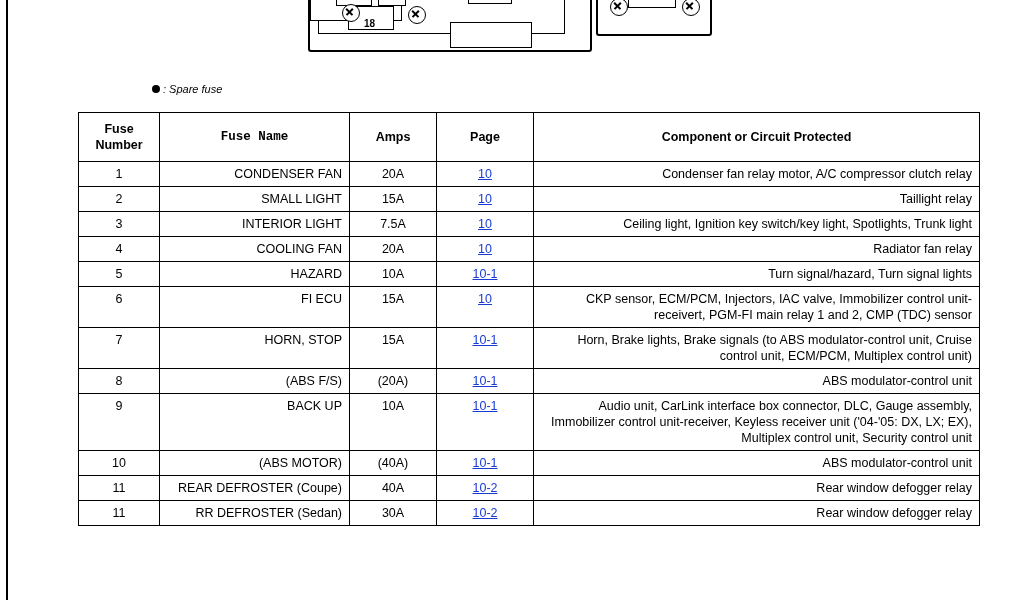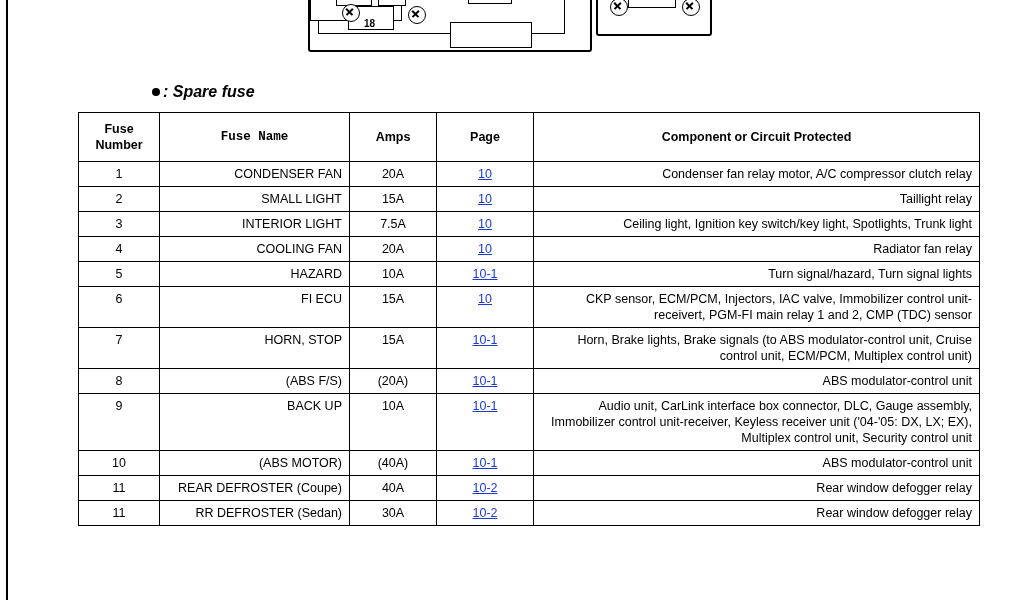--- a/index.html
+++ b/index.html
@@ -113,22 +113,22 @@
     position: absolute;
     border: 1.5px solid #000;
     background: #fff;
   }
 
   
   .legend {
     position: absolute;
     left: 152px;
     top: 82px;
-    font-size: 16px;
-    font-weight: bold;
+    font-size: 11px;
+    font-weight: normal;
     font-style: italic;
     white-space: nowrap;
   }
   .legend .bullet {
     display: inline-block;
     width: 8px;
     height: 8px;
     border-radius: 50%;
     background: #000;
     margin-right: 3px;

